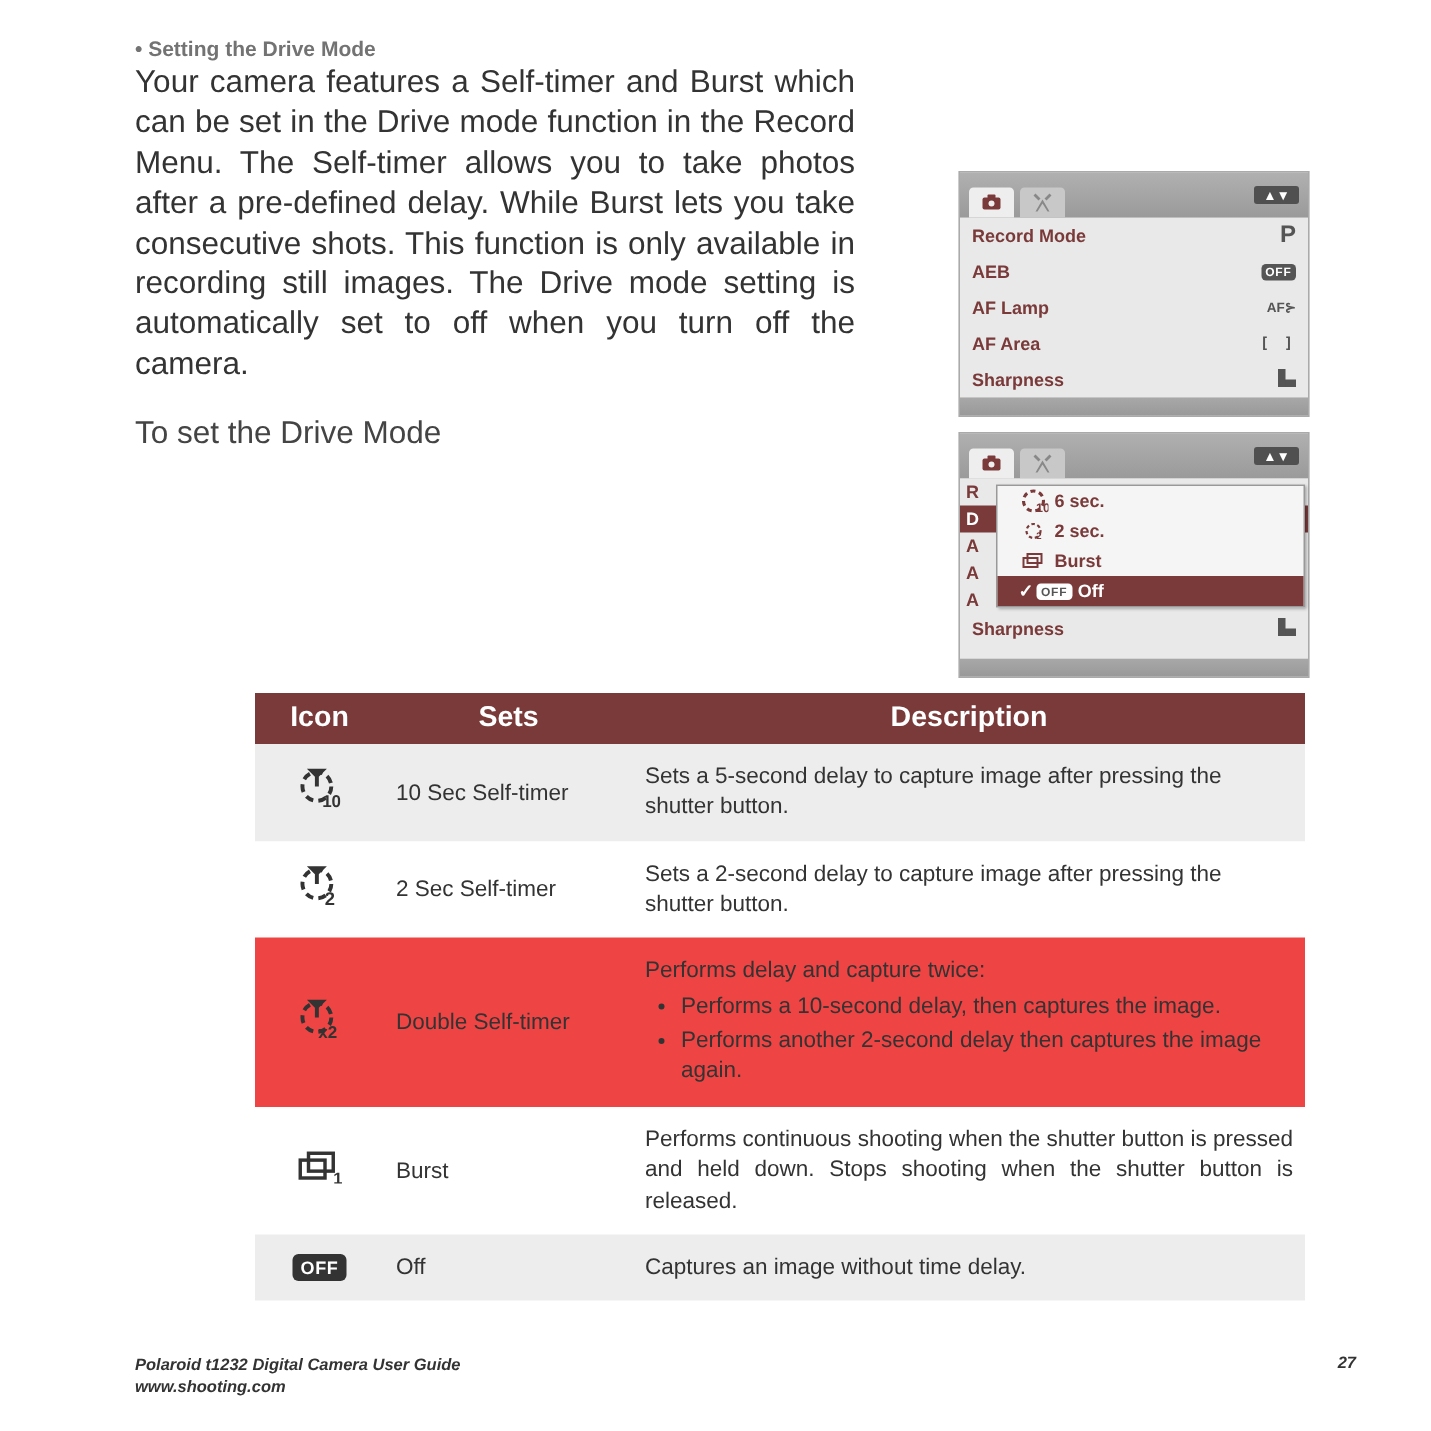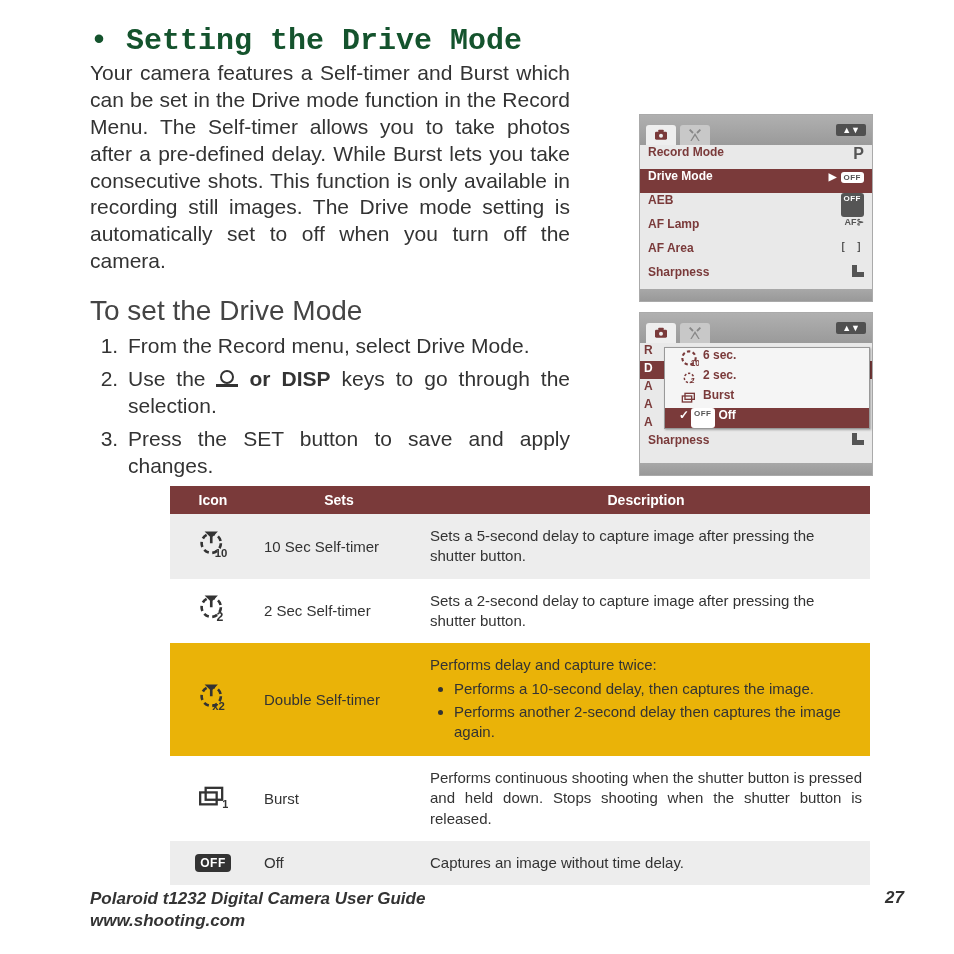--- a/index.html
+++ b/index.html
@@ -25,34 +25,33 @@
   }
   .left-col {
     width: 480px;
   }
   .right-col {
     width: 265px;
     padding-top: 90px;
   }
   .heading {
     font-weight: bold;
-    font-size: 30px;
+    font-size: 14px;
     margin-bottom: 2px;
-    color: #14532d;
-    font-family: Liberation Mono, monospace;
+    color: #737373;
   }
   .intro {
     font-size: 21px;
     line-height: 1.28;
     text-align: justify;
     color: #333;
     margin-bottom: 20px;
   }
   .subheading {
-    font-size: 28px;
+    font-size: 21px;
     color: #444;
     margin-bottom: 6px;
   }
   ol.steps {
     margin: 0 0 0 6px;
     padding-left: 28px;
     font-size: 21px;
     color: #333;
   }
   ol.steps li {
@@ -130,20 +129,21 @@
     background: #505050;
     border-radius: 2px;
     padding: 1px 6px;
     font-size: 9px;
     color: #fff;
   }
   .menu-body { background: #e9e9e9; }
   .menu-row {
     height: 24px;
     display: flex;
+    align-items: center;
     justify-content: space-between;
     padding: 0 8px;
     font-size: 12px;
     font-weight: bold;
     color: #7a3a3a;
   }
   .menu-row.hl {
     background: #7a3a3a;
     color: #fff;
   }
@@ -224,30 +224,30 @@
     margin-left: 80px;
     border-collapse: collapse;
     font-size: 15px;
   }
   table.settings th {
     background: #7a3a3a;
     color: #fff;
     font-weight: bold;
     padding: 6px 8px;
     text-align: center;
-    font-size: 14px;
+    font-size: 19px;
   }
   table.settings td {
     padding: 12px 8px;
     color: #333;
     vertical-align: middle;
   }
   table.settings tr.odd td { background: #ededed; }
   table.settings tr.even td { background: #fff; }
-  table.settings tr.grey td { background: #eab308; }
+  table.settings tr.grey td { background: #ef4444; }
   table.settings td.icon-cell {
     text-align: center;
     width: 70px;
   }
   table.settings td.item-cell { width: 150px; }
   table.settings td.desc-cell { line-height: 1.35; }
   table.settings td.desc-cell ul {
     margin: 4px 0 0 24px;
     padding: 0;
   }
@@ -268,44 +268,37 @@
   .timer-svg { width: 28px; height: 28px; }
   .burst-svg { width: 30px; height: 22px; }
   
   .footer {
     position: absolute;
     bottom: 22px;
     left: 90px;
     right: 50px;
     font-style: italic;
     font-weight: bold;
-    font-size: 17px;
+    font-size: 11px;
     color: #333;
     display: flex;
     justify-content: space-between;
   }
   .footer .left { line-height: 1.3; }
 </style>
 </head>
 <body>
 
 <div class="page">
   <div class="top-row">
 
     <div class="left-col">
       <div class="heading">• Setting the Drive Mode</div>
       <div class="intro">Your camera features a Self-timer and Burst which can be set in the Drive mode function in the Record Menu. The Self-timer allows you to take photos after a pre-defined delay. While Burst lets you take consecutive shots. This function is only available in recording still images. The Drive mode setting is automatically set to off when you turn off the camera.</div>
       <div class="subheading">To set the Drive Mode</div>
-      <ol class="steps">
-        <li>From the Record menu, select Drive Mode.</li>
-        <li>
-          <span>Use the </span><span class="macro-icon"></span><span class="disp-bold"> or DISP</span><span> keys to go through the selection.</span>
-        </li>
-        <li>Press the SET button to save and apply changes.</li>
-      </ol>
     </div>
 
     <div class="right-col">
 
       <div class="menu-box">
         <div class="menu-tabs">
           <div class="tab">
             <svg viewBox="0 0 24 24" fill="#7a3a3a">
                 <rect x="3" y="7" width="18" height="12" rx="2"></rect>
                 <rect x="8" y="4" width="8" height="4" rx="1"></rect>
@@ -316,24 +309,20 @@
             <svg viewBox="0 0 24 24" fill="#888">
                 <path d="M5 3 L10 8 L8 10 L3 5 Z M19 3 L14 8 L16 10 L21 5 Z M12 9 L5 21 L7 21 L12 13 L17 21 L19 21 Z"></path>
               </svg>
           </div>
           <div class="scroll-ind">▲▼</div>
         </div>
         <div class="menu-body">
           <div class="menu-row">
             <span>Record Mode</span>
             <span class="p-icon">P</span>
-          </div>
-          <div class="menu-row hl">
-            <span>Drive Mode</span>
-            <span><span class="arrow">▶</span><span class="off-badge light">OFF</span></span>
           </div>
           <div class="menu-row">
             <span>AEB</span>
             <span class="off-badge">OFF</span>
           </div>
           <div class="menu-row">
             <span>AF Lamp</span>
             <span class="afl-icon"><span>AF</span>⊱</span>
           </div>
           <div class="menu-row">

